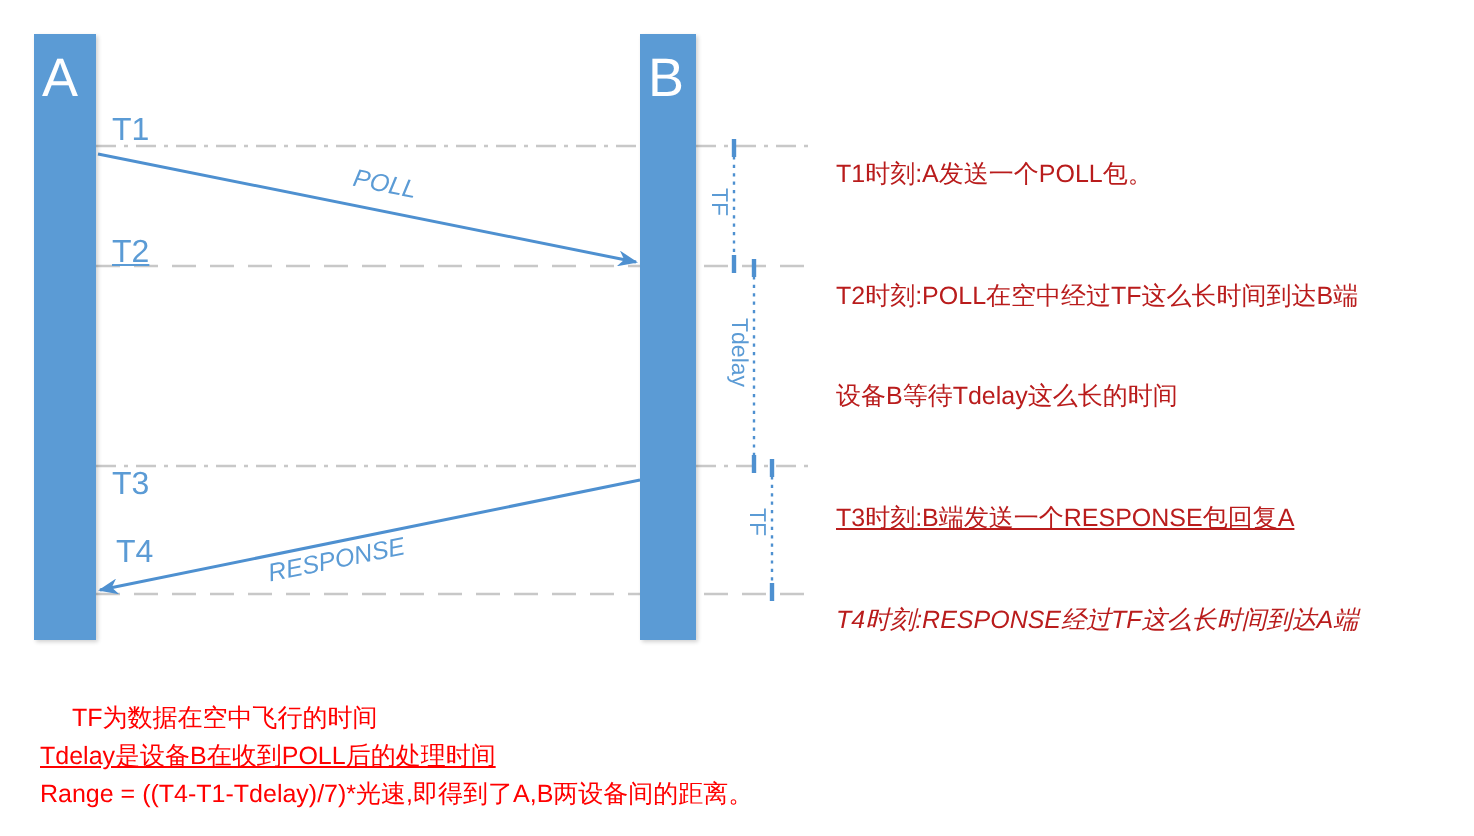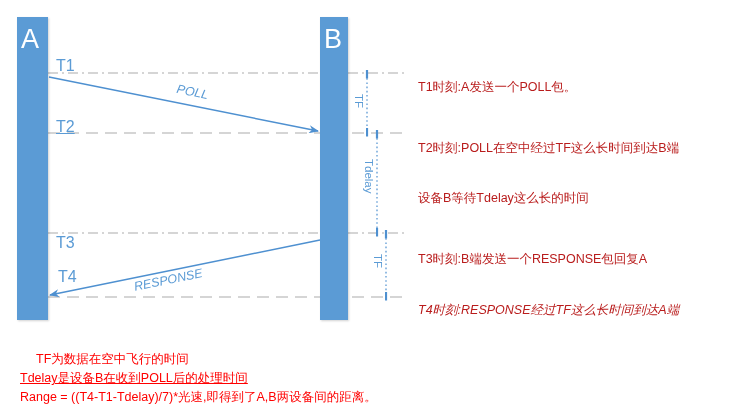--- a/index.html
+++ b/index.html
@@ -124,18 +124,18 @@
 <div class="msg-label" style="left:178px; top:83px; transform: rotate(11.4deg);">POLL</div>
 <div class="msg-label" style="left:133px; top:281px; transform: rotate(-11.5deg);">RESPONSE</div>
 
 <div class="vert-label" style="left:364px; top:94px;">TF</div>
 <div class="vert-label" style="left:374px; top:159px;">Tdelay</div>
 <div class="vert-label" style="left:383px; top:254px;">TF</div>
 
 <div class="annot" style="left:418px; top:65px;">T1时刻:A发送一个POLL包。</div>
 <div class="annot" style="left:418px; top:126px;">T2时刻:POLL在空中经过TF这么长时间到达B端</div>
 <div class="annot" style="left:418px; top:176px;">设备B等待Tdelay这么长的时间</div>
-<div class="annot" style="left:418px; top:237px;">T3时刻:B端发送一个RESPONSE包回复A</div>
+<div class="annot" style="left:418px; top:237px;text-decoration:underline;">T3时刻:B端发送一个RESPONSE包回复A</div>
 <div class="annot" style="left:418px; top:288px;font-style:italic;">T4时刻:RESPONSE经过TF这么长时间到达A端</div>
 
 <div class="note" style="left:36px; top:350px;">TF为数据在空中飞行的时间</div>
 <div class="note" style="left:20px; top:369px;text-decoration:underline;">Tdelay是设备B在收到POLL后的处理时间</div>
 <div class="note" style="left:20px; top:388px;">Range = ((T4-T1-Tdelay)/7)*光速,即得到了A,B两设备间的距离。</div>
 
 </body></html>

